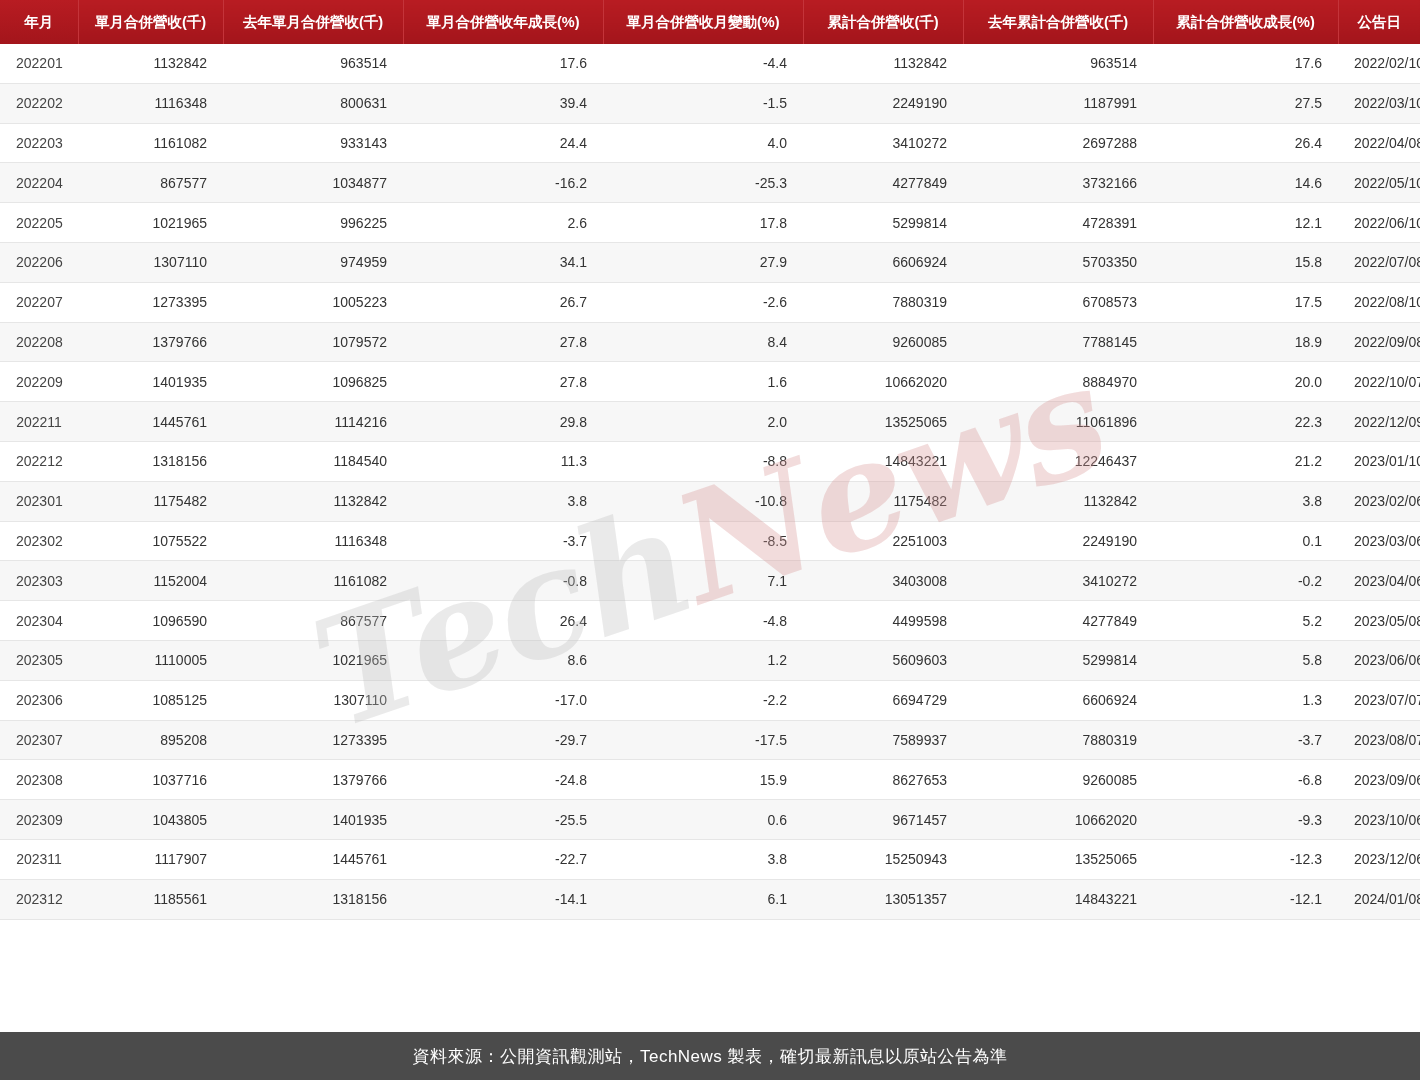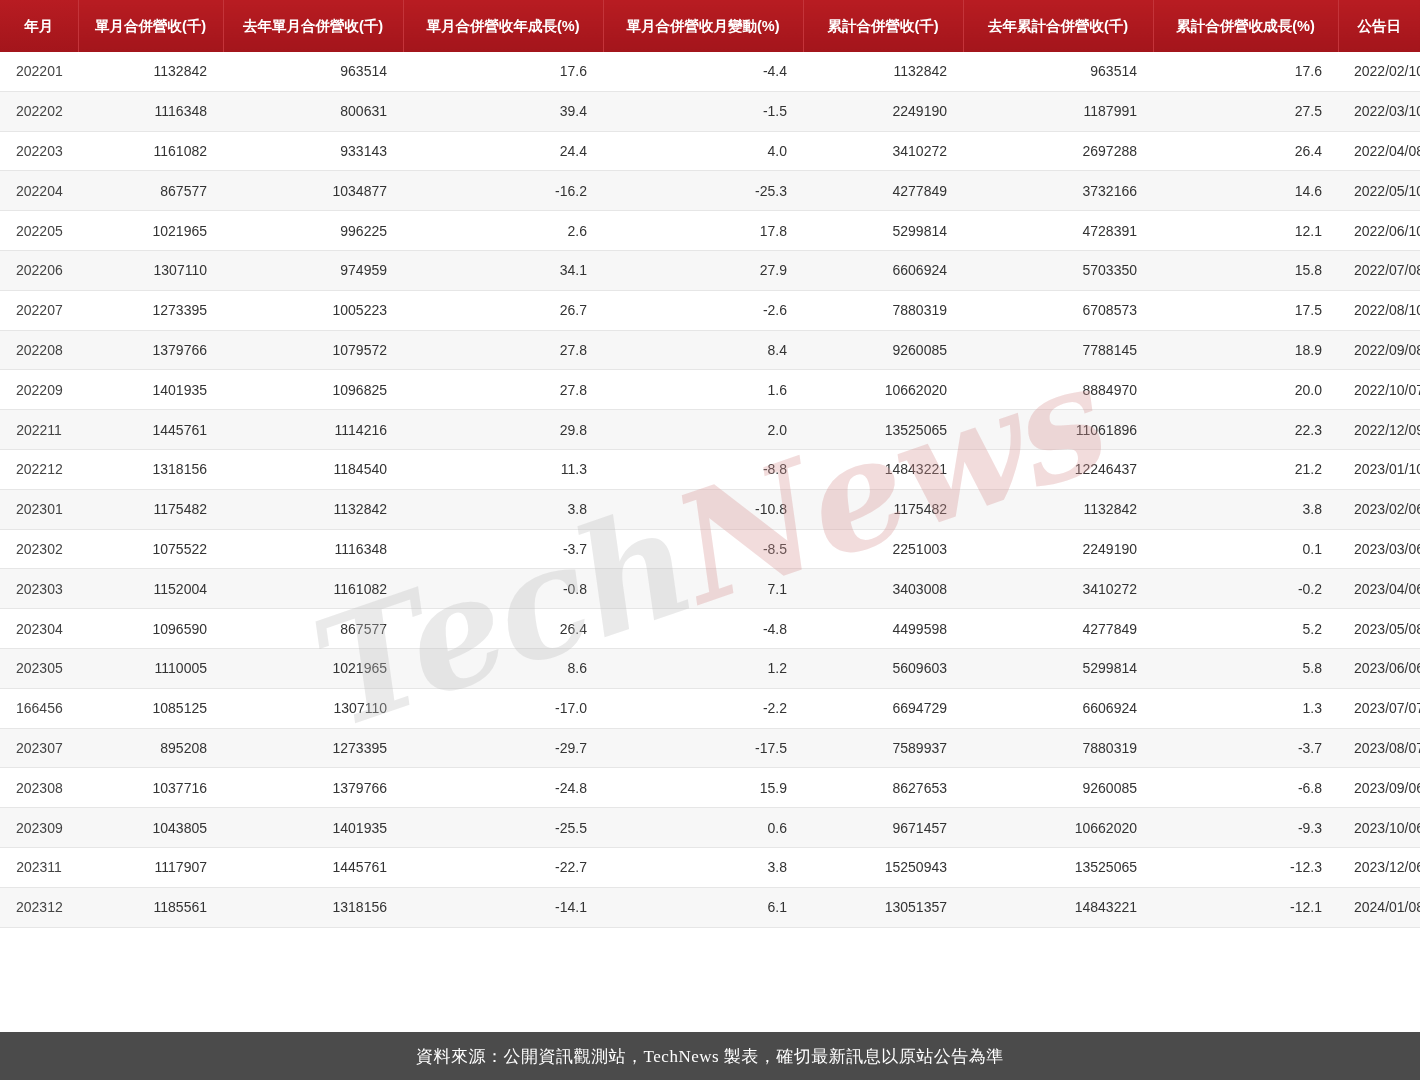--- a/index.html
+++ b/index.html
@@ -50,21 +50,21 @@
     z-index: 2;
     border-collapse: collapse;
     width: 1420px;
     table-layout: fixed;
   }
   thead th {
     background: linear-gradient(#b81c22, #a3151b);
     color: #ffffff;
     font-size: 14.5px;
     font-weight: bold;
-    height: 52px;
+    height: 44px;
     padding: 0 16px;
     text-align: center;
     border-right: 1px solid #c4343a;
     white-space: nowrap;
   }
   thead th:last-child { border-right: none; font-family: Liberation Mono, monospace; }
   tbody td {
     height: 38.8px;
     font-size: 14px;
     color: #333333;
@@ -94,21 +94,20 @@
     width: 1420px;
     height: 48px;
     background: #4b4b4b;
     color: #ffffff;
     font-size: 17px;
     display: flex;
     align-items: center;
     justify-content: center;
     z-index: 6;
     letter-spacing: 0.5px;
-    font-family: Liberation Serif, serif;
   }
 </style>
 </head>
 <body>
 
 <div id="wrap">
 
   <div id="watermark">
     <span>
       <span>Tech</span><span class="accent">News</span>
@@ -311,21 +310,21 @@
           <td class="num">1110005</td>
           <td class="num">1021965</td>
           <td class="num">8.6</td>
           <td class="num">1.2</td>
           <td class="num">5609603</td>
           <td class="num">5299814</td>
           <td class="num">5.8</td>
           <td class="date">2023/06/06</td>
         </tr>
         <tr>
-          <td class="c-ym">166456</td>
+          <td class="c-ym">202306</td>
           <td class="num">1085125</td>
           <td class="num">1307110</td>
           <td class="num">-17.0</td>
           <td class="num">-2.2</td>
           <td class="num">6694729</td>
           <td class="num">6606924</td>
           <td class="num">1.3</td>
           <td class="date">2023/07/07</td>
         </tr>
         <tr>

